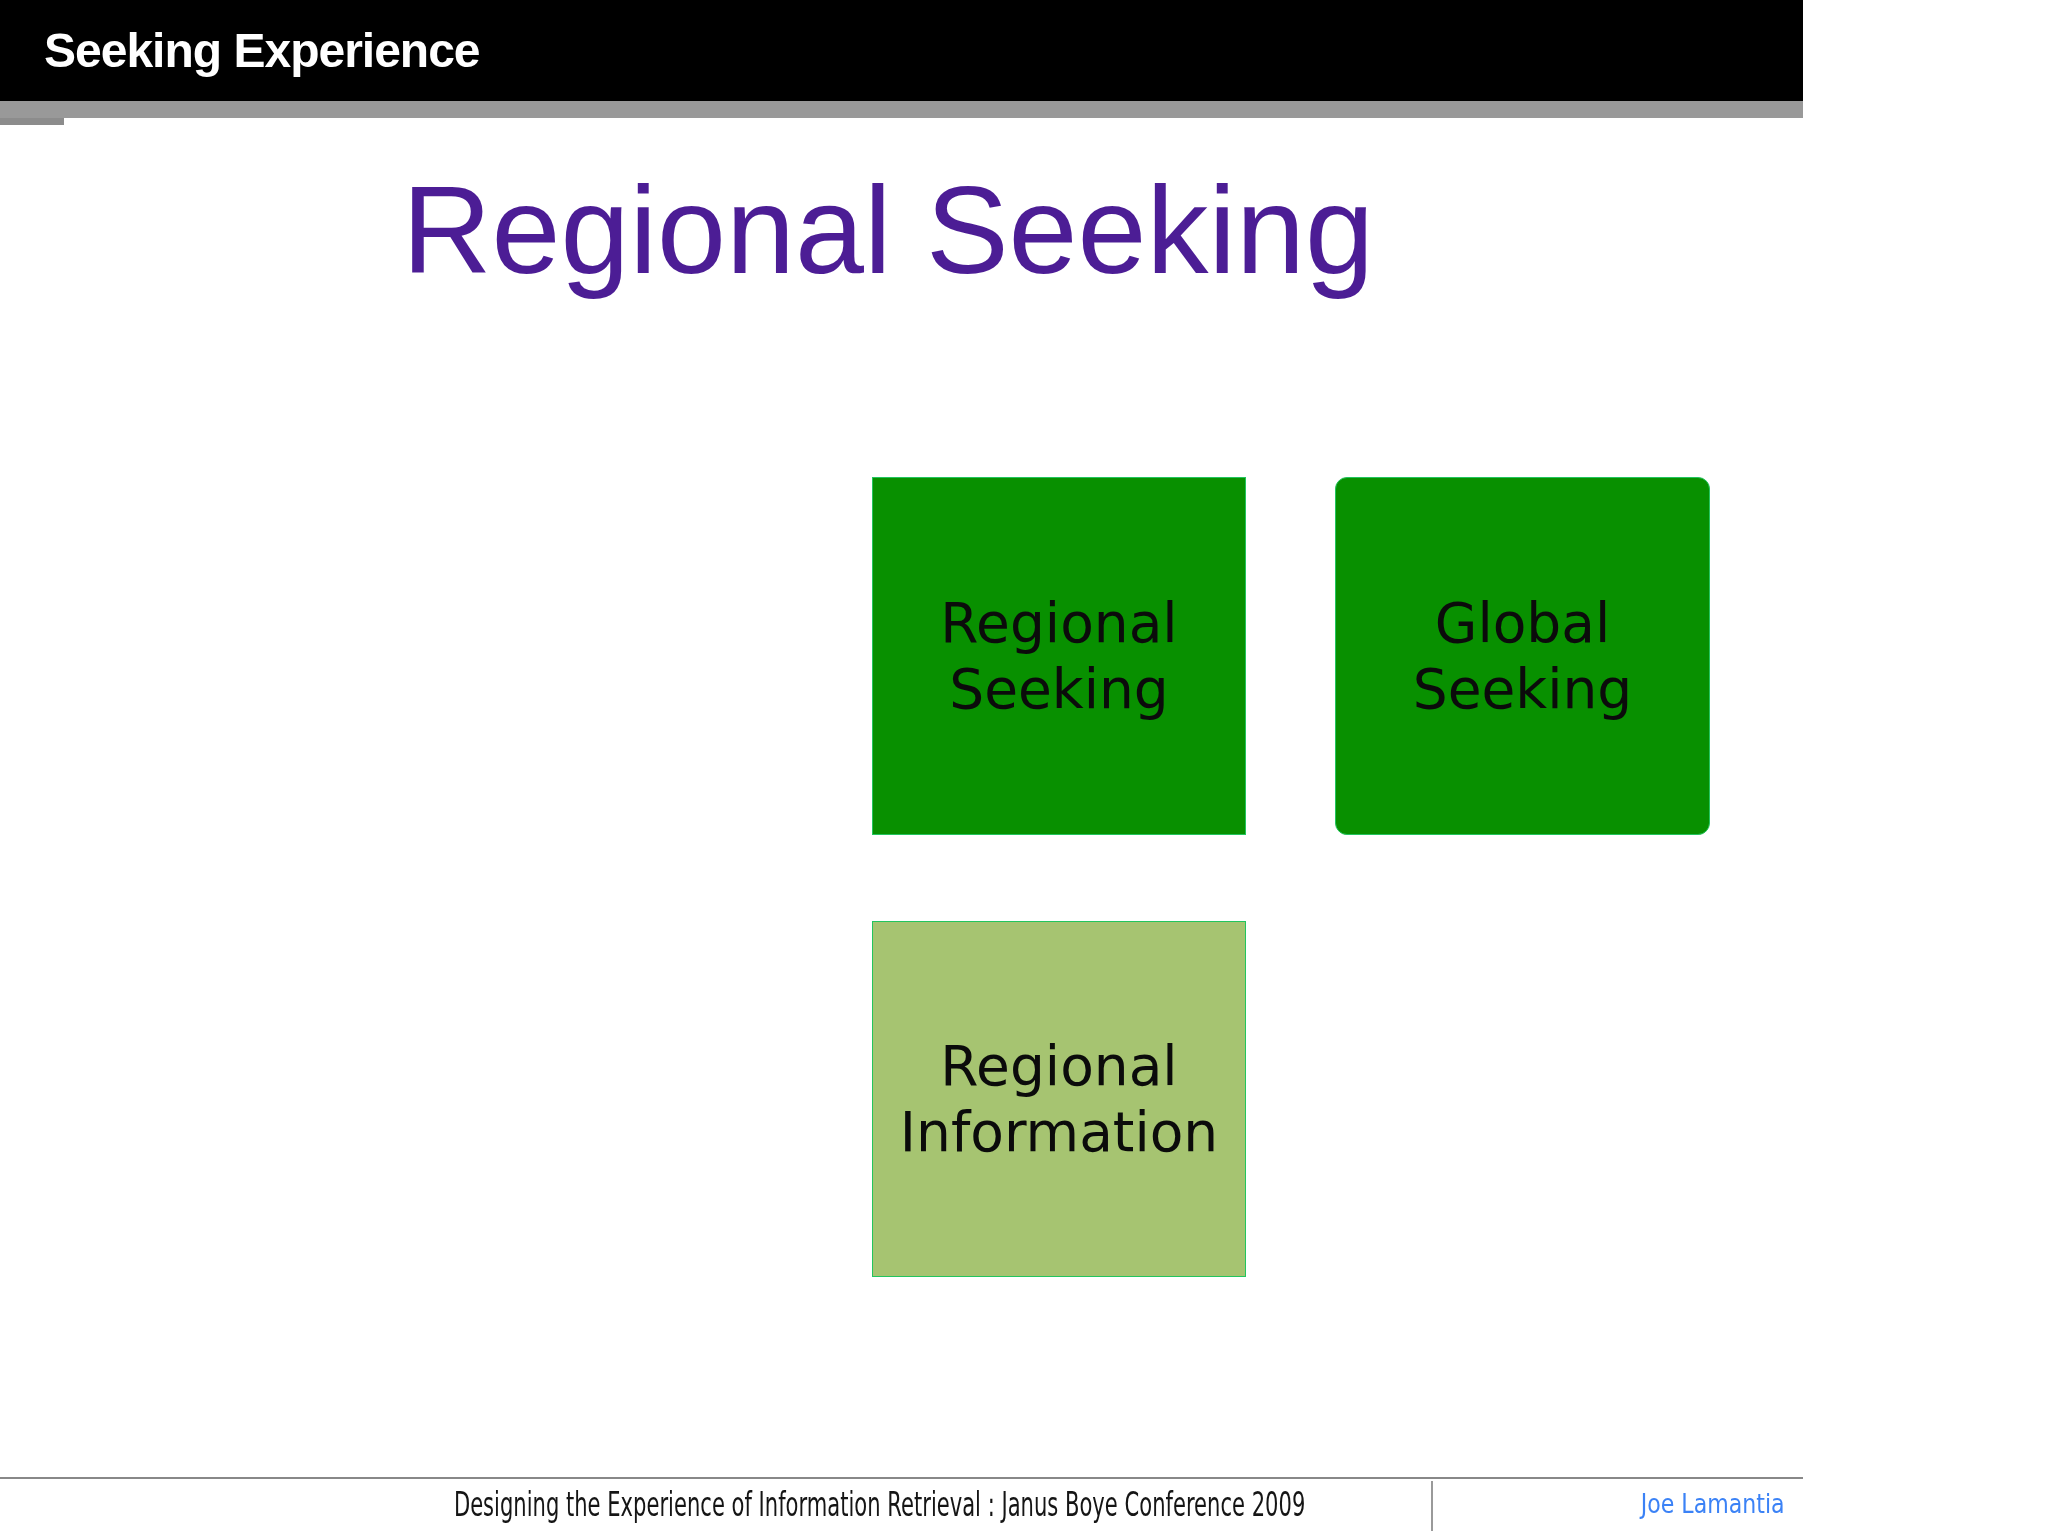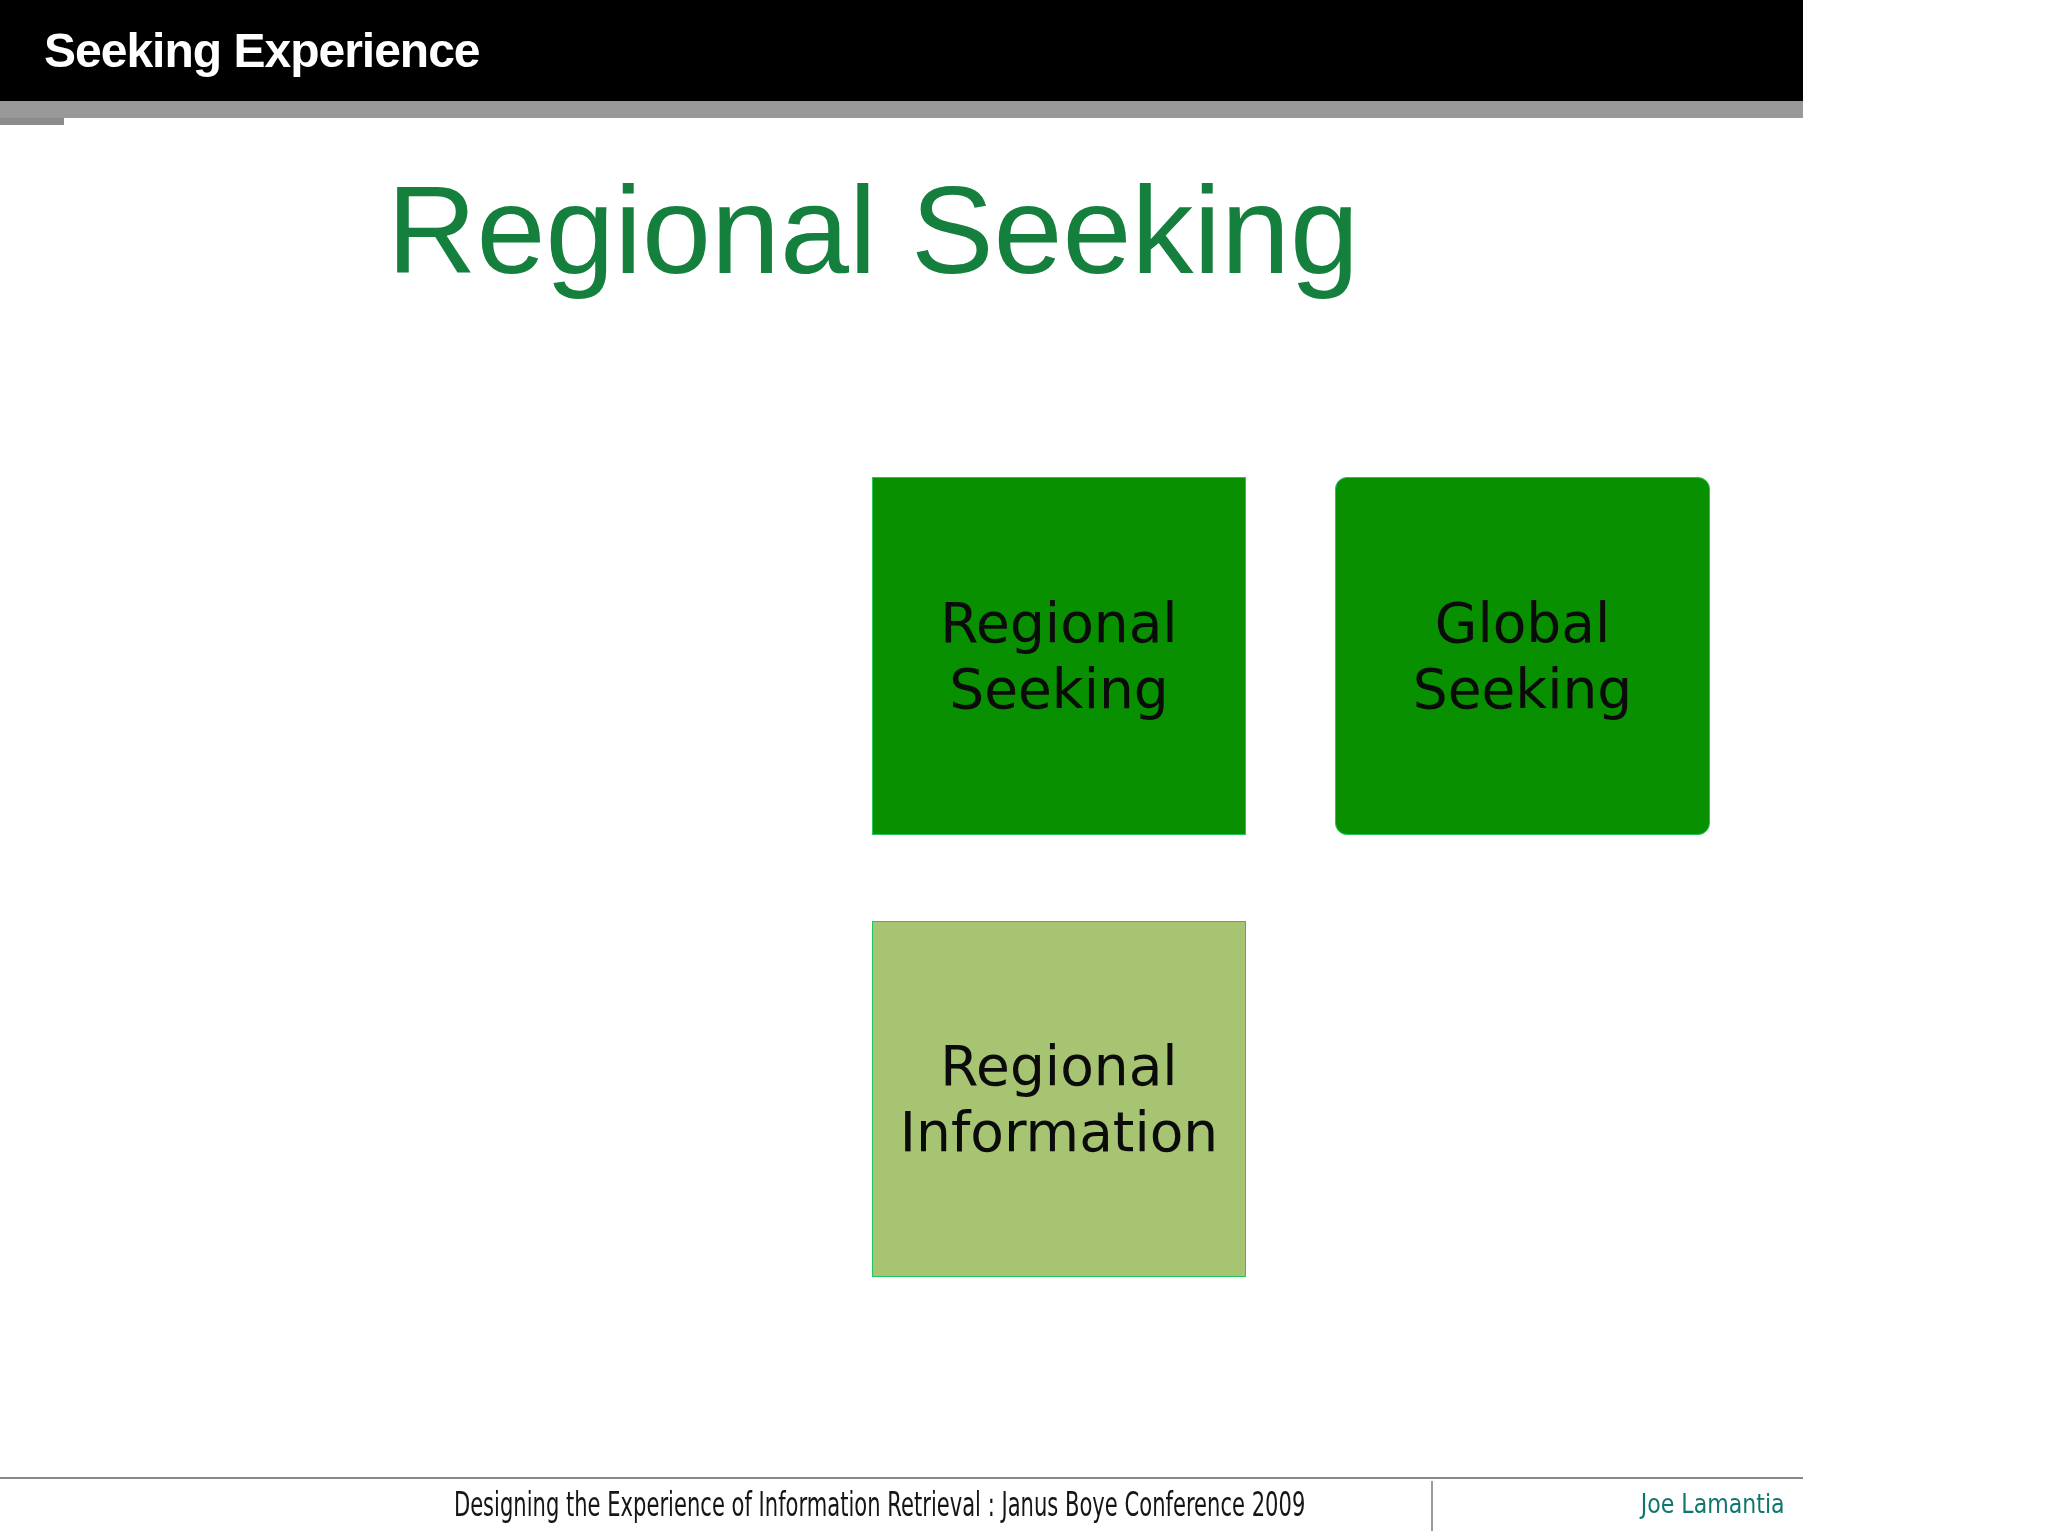--- a/index.html
+++ b/index.html
@@ -42,25 +42,25 @@
   .strip-accent {
     position: absolute;
     left: 0; top: 118px;
     width: 64px; height: 7px;
     background: #8c8c8c;
   }
 
   
   .slide-title {
     position: absolute;
-    left: 387px;
+    left: 402px;
     top: 150px;
     font-size: 124px;
     line-height: 1.3;
-    color: #15803d;
+    color: #4c1d95;
     font-family: "Liberation Sans", sans-serif;
     white-space: nowrap;
   }
 
   
   .box {
     position: absolute;
     display: flex;
     align-items: center;
     justify-content: center;
@@ -106,21 +106,21 @@
     background: #9a9a9a;
   }
   .footer-author {
     position: absolute;
     left: 1431px; top: 1488px;
     width: 564px;
     text-align: center;
     font-family: "DejaVu Sans", sans-serif;
     font-size: 26px;
     line-height: 32px;
-    color: #0f766e;
+    color: #3b82f6;
     white-space: nowrap;
   }
   .condense-light {
     display: inline-block;
     transform: scaleX(0.85);
     transform-origin: center;
   }
   .page-badge {
     position: absolute;
     left: 1990px; top: 1487px;

